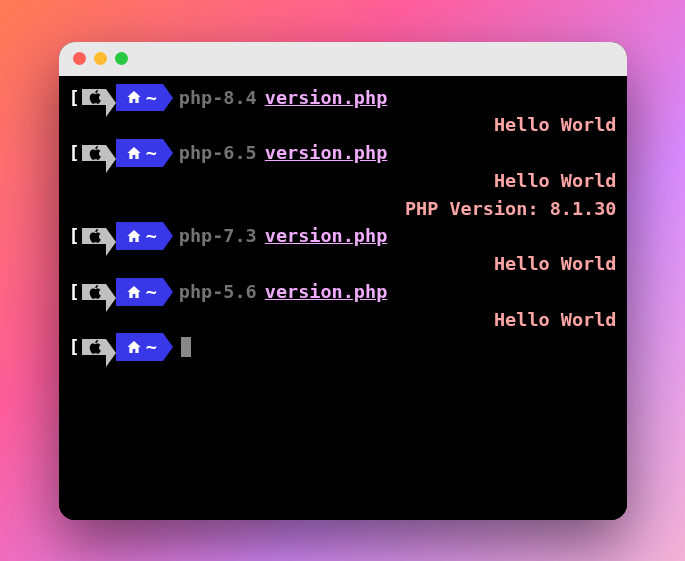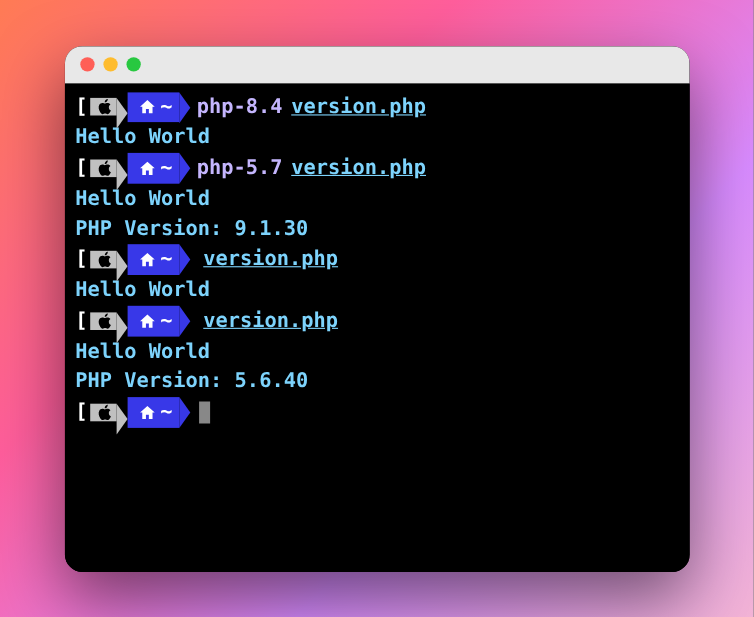--- a/index.html
+++ b/index.html
@@ -39,23 +39,23 @@
     }
     .home-seg {
       background: #3838e8; color: #fff; display: inline-flex; align-items: center;
       padding: 0 6px 0 10px; position: relative; margin-right: 14px;
     }
     .home-seg::after {
       content: ""; position: absolute; right: -10px; top: 0; bottom: 0;
       width: 0; border-left: 10px solid #3838e8;
       border-top: 14px solid transparent; border-bottom: 14px solid transparent;
     }
-    .cmd { color: #c4b5fd; margin-left: 2px; }
-    .arg { color: #7dd3fc; text-decoration: underline; margin-left: 8px; }
-    .out { color: #7dd3fc; }
+    .cmd { color: #737373; margin-left: 2px; }
+    .arg { color: #f0abfc; text-decoration: underline; margin-left: 8px; }
+    .out { color: #fca5a5; text-align: right; }
     .apple-svg { width: 16px; height: 16px; fill: #000; display: block; }
     .home-svg { width: 16px; height: 16px; fill: #fff; display: block; margin-right: 4px; }
     .tilde { font-weight: bold; }
     .cursor { display:inline-block; width:10px; height:20px; background:#888; vertical-align:middle; margin-left:4px; }
   </style>
 </head>
 <body>
 
 <div class="window">
   <div class="titlebar">
@@ -89,60 +89,61 @@
         <svg class="apple-svg" viewBox="0 0 24 24">
             <path d="M16.4 12.8c0-2.6 2.1-3.8 2.2-3.9-1.2-1.7-3-2-3.7-2-1.6-.2-3.1.9-3.9.9s-2-.9-3.4-.9c-1.7 0-3.3 1-4.2 2.6-1.8 3.1-.5 7.7 1.3 10.2.9 1.2 1.9 2.6 3.3 2.6 1.3-.1 1.8-.9 3.4-.9s2 .9 3.4.8c1.4 0 2.3-1.3 3.1-2.5.7-1 1.1-1.9 1.3-2.4-1.5-.6-2.8-2-2.8-4.5zM13.9 4.7c.7-.9 1.2-2.1 1.1-3.3-1 0-2.3.7-3 1.5-.7.8-1.3 2-1.1 3.2 1.2.1 2.3-.6 3-1.4z"></path>
           </svg>
       </span>
       <span class="home-seg">
         <svg class="home-svg" viewBox="0 0 24 24">
             <path d="M12 3l10 9h-3v9h-5v-6h-4v6H5v-9H2z"></path>
           </svg>
         <span class="tilde">~</span>
       </span>
-      <span class="cmd">php-5.7</span>
+      <span class="cmd">php-6.5</span>
       <span class="arg">version.php</span>
     </div>
     <div class="out">Hello World</div>
-    <div class="out">PHP Version: 9.1.30</div>
+    <div class="out">PHP Version: 8.1.30</div>
 
     <div class="prompt-row">
       <span class="bracket">[</span>
       <span class="apple-seg">
         <svg class="apple-svg" viewBox="0 0 24 24">
             <path d="M16.4 12.8c0-2.6 2.1-3.8 2.2-3.9-1.2-1.7-3-2-3.7-2-1.6-.2-3.1.9-3.9.9s-2-.9-3.4-.9c-1.7 0-3.3 1-4.2 2.6-1.8 3.1-.5 7.7 1.3 10.2.9 1.2 1.9 2.6 3.3 2.6 1.3-.1 1.8-.9 3.4-.9s2 .9 3.4.8c1.4 0 2.3-1.3 3.1-2.5.7-1 1.1-1.9 1.3-2.4-1.5-.6-2.8-2-2.8-4.5zM13.9 4.7c.7-.9 1.2-2.1 1.1-3.3-1 0-2.3.7-3 1.5-.7.8-1.3 2-1.1 3.2 1.2.1 2.3-.6 3-1.4z"></path>
           </svg>
       </span>
       <span class="home-seg">
         <svg class="home-svg" viewBox="0 0 24 24">
             <path d="M12 3l10 9h-3v9h-5v-6h-4v6H5v-9H2z"></path>
           </svg>
         <span class="tilde">~</span>
       </span>
+      <span class="cmd">php-7.3</span>
       <span class="arg">version.php</span>
     </div>
     <div class="out">Hello World</div>
 
     <div class="prompt-row">
       <span class="bracket">[</span>
       <span class="apple-seg">
         <svg class="apple-svg" viewBox="0 0 24 24">
             <path d="M16.4 12.8c0-2.6 2.1-3.8 2.2-3.9-1.2-1.7-3-2-3.7-2-1.6-.2-3.1.9-3.9.9s-2-.9-3.4-.9c-1.7 0-3.3 1-4.2 2.6-1.8 3.1-.5 7.7 1.3 10.2.9 1.2 1.9 2.6 3.3 2.6 1.3-.1 1.8-.9 3.4-.9s2 .9 3.4.8c1.4 0 2.3-1.3 3.1-2.5.7-1 1.1-1.9 1.3-2.4-1.5-.6-2.8-2-2.8-4.5zM13.9 4.7c.7-.9 1.2-2.1 1.1-3.3-1 0-2.3.7-3 1.5-.7.8-1.3 2-1.1 3.2 1.2.1 2.3-.6 3-1.4z"></path>
           </svg>
       </span>
       <span class="home-seg">
         <svg class="home-svg" viewBox="0 0 24 24">
             <path d="M12 3l10 9h-3v9h-5v-6h-4v6H5v-9H2z"></path>
           </svg>
         <span class="tilde">~</span>
       </span>
+      <span class="cmd">php-5.6</span>
       <span class="arg">version.php</span>
     </div>
     <div class="out">Hello World</div>
-    <div class="out">PHP Version: 5.6.40</div>
 
     <div class="prompt-row">
       <span class="bracket">[</span>
       <span class="apple-seg">
         <svg class="apple-svg" viewBox="0 0 24 24">
             <path d="M16.4 12.8c0-2.6 2.1-3.8 2.2-3.9-1.2-1.7-3-2-3.7-2-1.6-.2-3.1.9-3.9.9s-2-.9-3.4-.9c-1.7 0-3.3 1-4.2 2.6-1.8 3.1-.5 7.7 1.3 10.2.9 1.2 1.9 2.6 3.3 2.6 1.3-.1 1.8-.9 3.4-.9s2 .9 3.4.8c1.4 0 2.3-1.3 3.1-2.5.7-1 1.1-1.9 1.3-2.4-1.5-.6-2.8-2-2.8-4.5zM13.9 4.7c.7-.9 1.2-2.1 1.1-3.3-1 0-2.3.7-3 1.5-.7.8-1.3 2-1.1 3.2 1.2.1 2.3-.6 3-1.4z"></path>
           </svg>
       </span>
       <span class="home-seg">
         <svg class="home-svg" viewBox="0 0 24 24">

